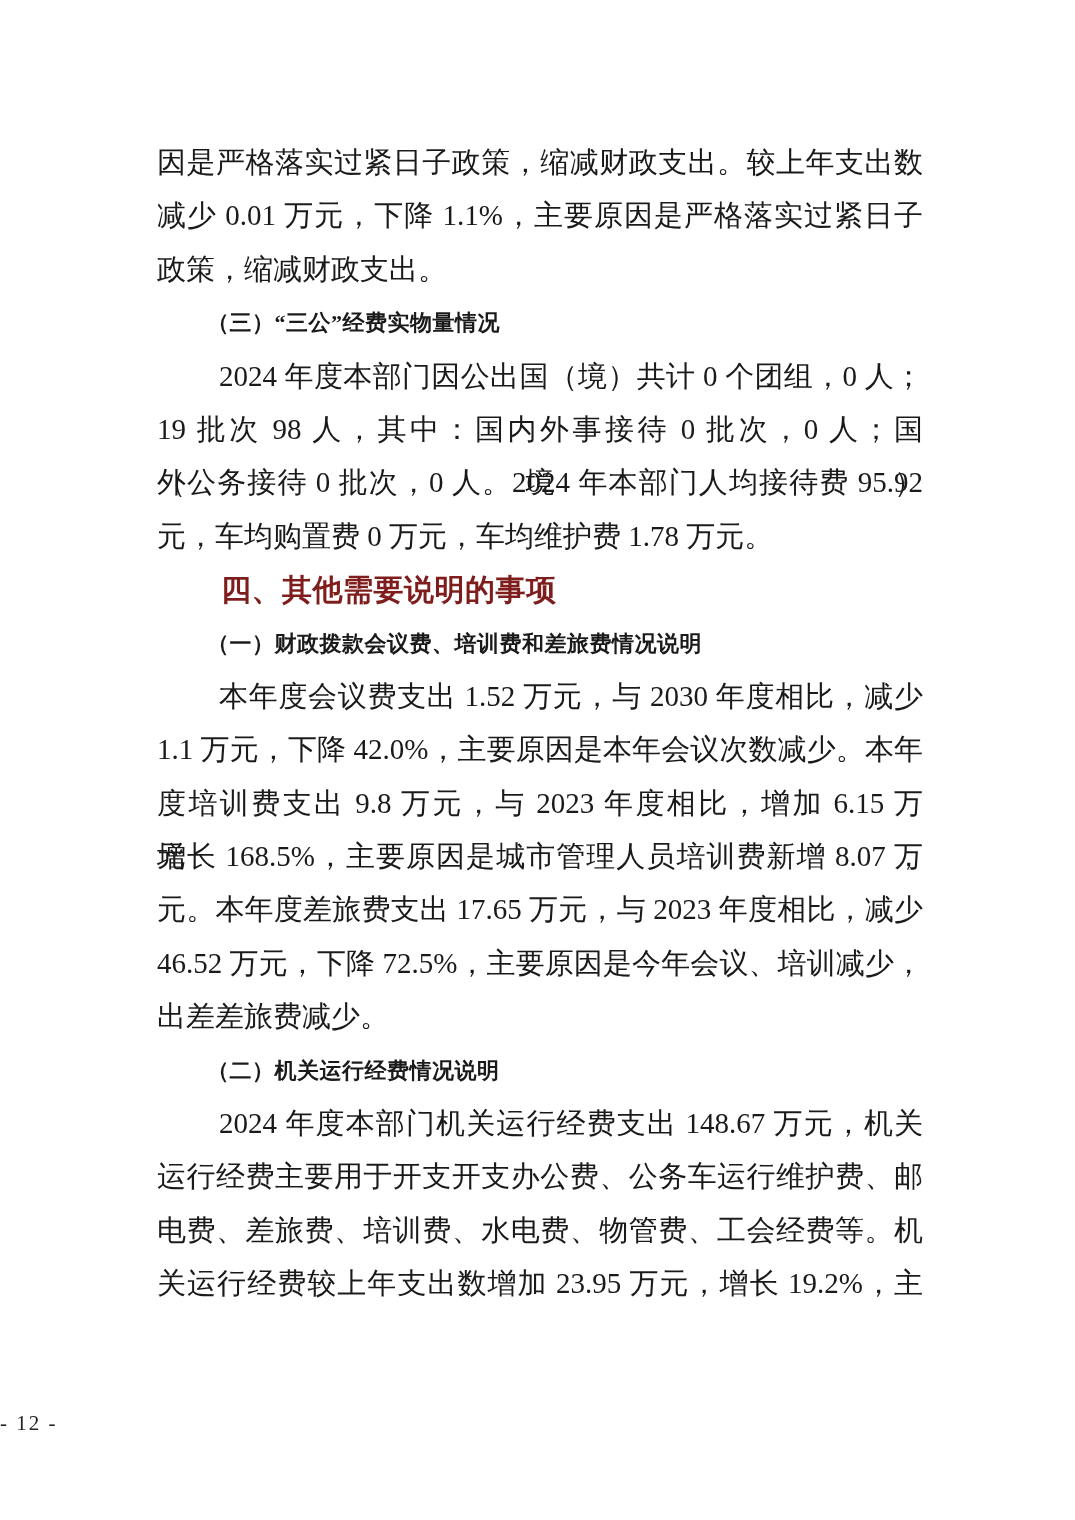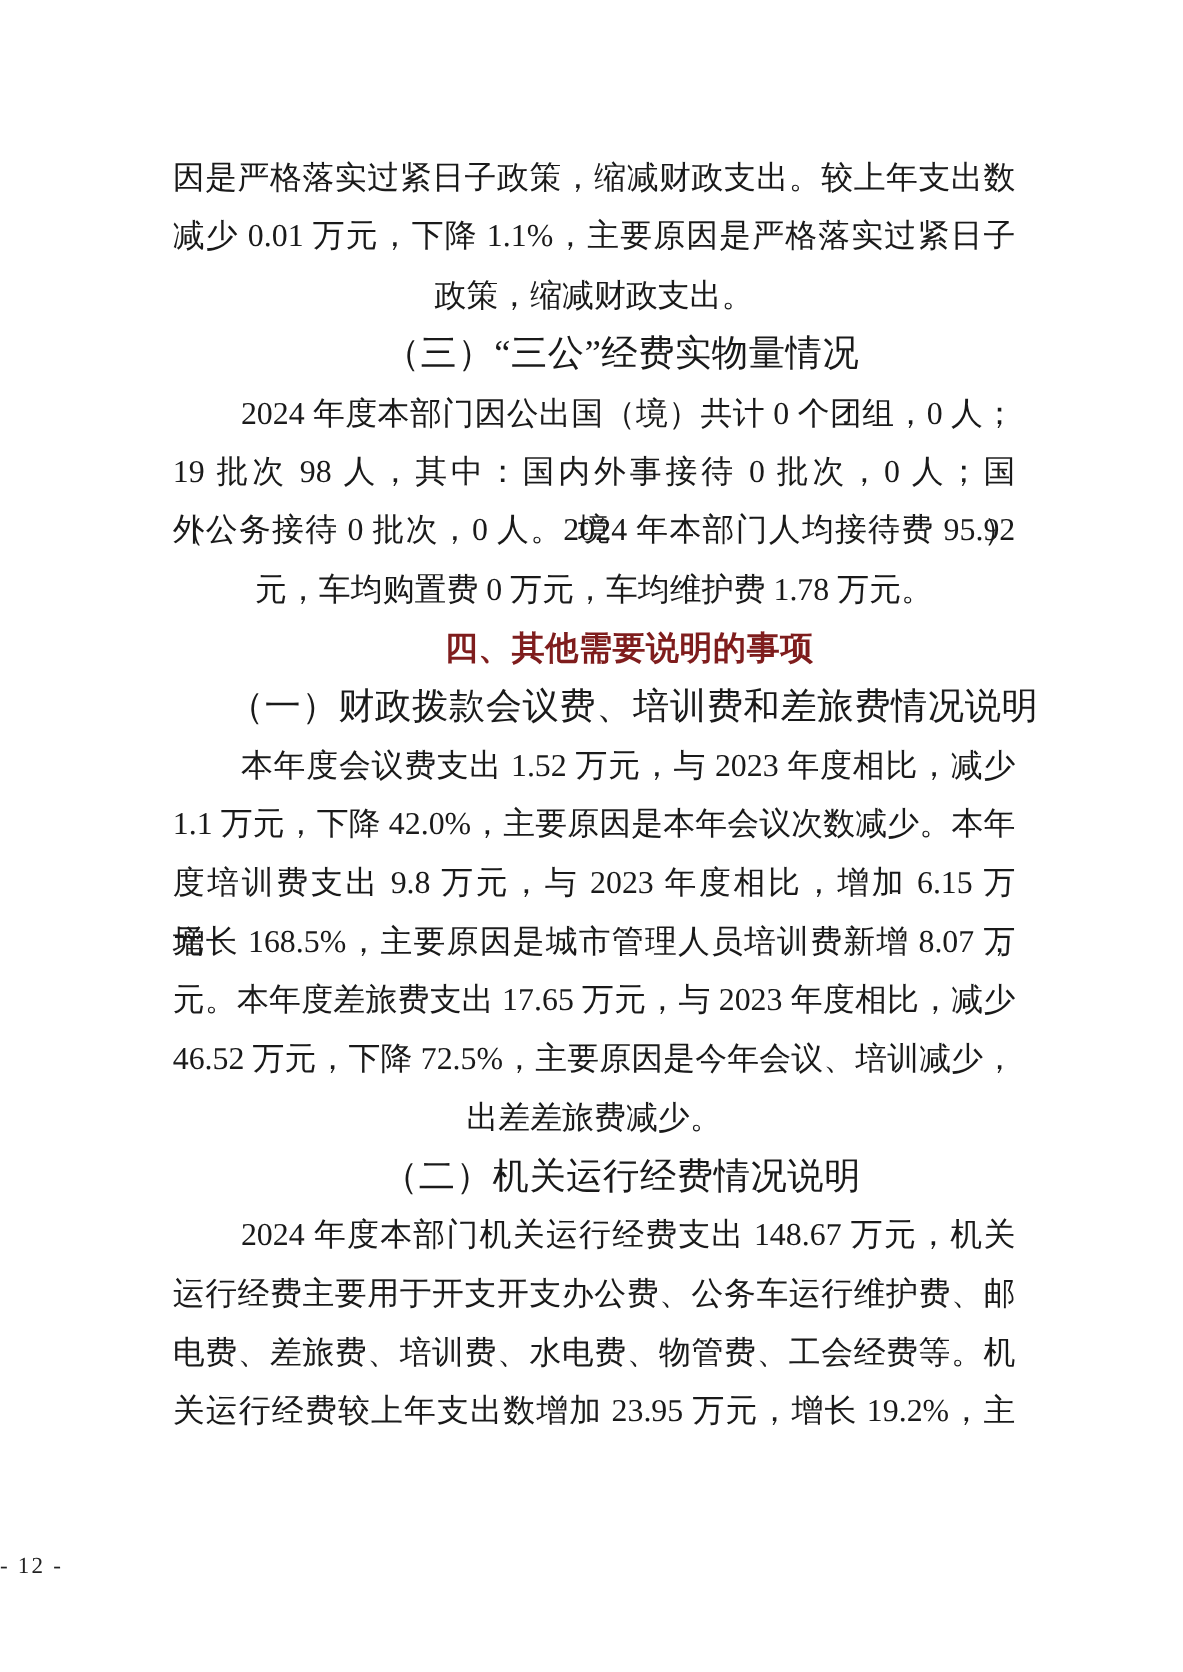--- a/index.html
+++ b/index.html
@@ -21,33 +21,32 @@
     top: 136px;
     left: 157px;
     width: 766px;
   }
   .line {
     font-size: 29px;
     line-height: 53.4px;
     height: 53.4px;
     white-space: pre-wrap;
     overflow: visible;
-    text-align: center;
   }
   .j {
     text-align: justify;
     text-align-last: justify;
     text-justify: inter-character;
   }
   .ind {
     text-indent: 62px;
   }
   .kai {
-    font-size: 33px;
-    font-weight: normal;
+    font-size: 22px;
+    font-weight: bold;
     text-indent: 50px;
     white-space: nowrap;
     letter-spacing: 0.5px;
   }
   .hei {
     font-family: "Liberation Sans", "DejaVu Sans", sans-serif;
     font-size: 30px;
     font-weight: bold;
     text-indent: 64px;
     white-space: nowrap;
@@ -73,21 +72,21 @@
     <div class="line j">因是严格落实过紧日子政策，缩减财政支出。较上年支出数</div>
     <div class="line j">减少 0.01 万元，下降 1.1%，主要原因是严格落实过紧日子</div>
     <div class="line">政策，缩减财政支出。</div>
     <div class="line kai">（三）“三公”经费实物量情况</div>
     <div class="line j ind">2024 年度本部门因公出国（境）共计 0 个团组，0 人；</div>
     <div class="line j">19 批次 98 人，其中：国内外事接待 0 批次，0 人；国（境）</div>
     <div class="line j">外公务接待 0 批次，0 人。2024 年本部门人均接待费 95.92</div>
     <div class="line">元，车均购置费 0 万元，车均维护费 1.78 万元。</div>
     <div class="line hei">四、其他需要说明的事项</div>
     <div class="line kai">（一）财政拨款会议费、培训费和差旅费情况说明</div>
-    <div class="line j ind">本年度会议费支出 1.52 万元，与 2023 年度相比，减少</div>
+    <div class="line j ind">本年度会议费支出 1.52 万元，与 2030 年度相比，减少</div>
     <div class="line j">1.1 万元，下降 42.0%，主要原因是本年会议次数减少。本年</div>
     <div class="line j">度培训费支出 9.8 万元，与 2023 年度相比，增加 6.15 万元，</div>
     <div class="line j">增长 168.5%，主要原因是城市管理人员培训费新增 8.07 万</div>
     <div class="line j">元。本年度差旅费支出 17.65 万元，与 2023 年度相比，减少</div>
     <div class="line j">46.52 万元，下降 72.5%，主要原因是今年会议、培训减少，</div>
     <div class="line">出差差旅费减少。</div>
     <div class="line kai">（二）机关运行经费情况说明</div>
     <div class="line j ind">2024 年度本部门机关运行经费支出 148.67 万元，机关</div>
     <div class="line j">运行经费主要用于开支开支办公费、公务车运行维护费、邮</div>
     <div class="line j">电费、差旅费、培训费、水电费、物管费、工会经费等。机</div>

